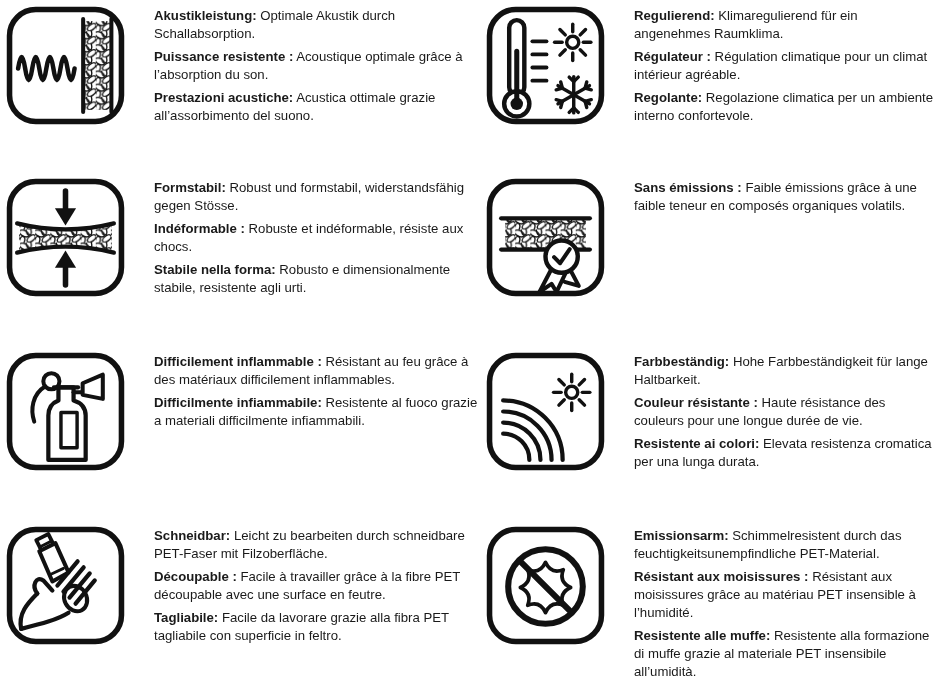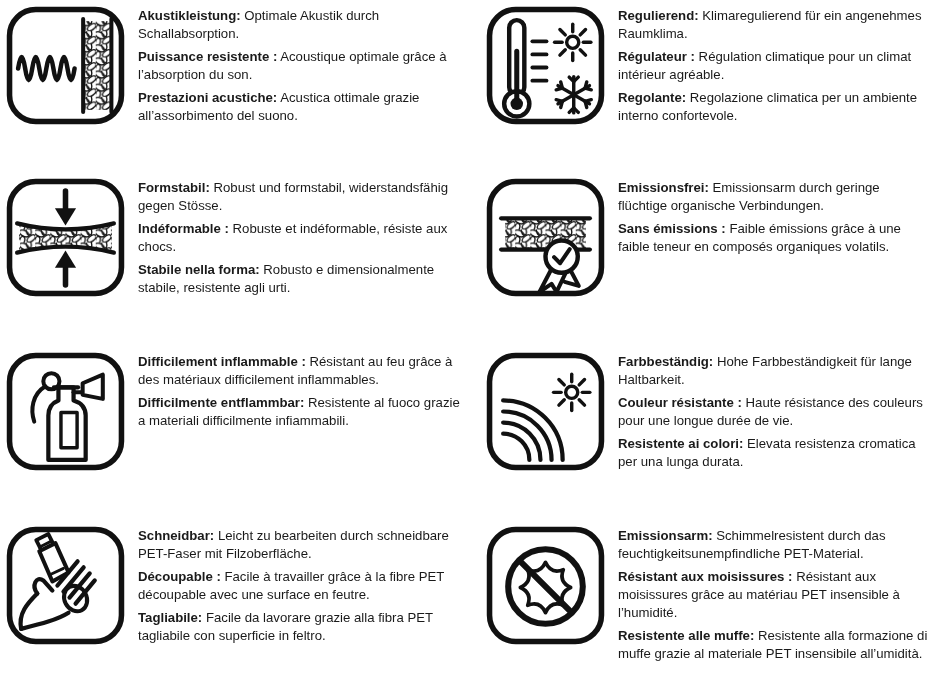--- a/index.html
+++ b/index.html
@@ -17,21 +17,21 @@
     display:flex;align-items:flex-start;
     box-sizing:border-box;padding:5px 0 0 5px;
   }
   .icon-box{flex:0 0 auto;width:121px;height:121px;}
   svg.ic{display:block;width:121px;height:121px;}
   .ic .ln{fill:none;stroke:#111;stroke-linecap:round;stroke-linejoin:round;}
   .ic .fw{fill:#fff;}
   .ic .fb{fill:#111;stroke:none;}
   .ic .fp{fill:url(#fiber);stroke:none;}
   .pat{fill:none;stroke:#111;stroke-width:1.3;}
-  .texts{margin-left:12px;width:324px;padding-top:2px;}
+  .texts{margin-left:28px;width:324px;padding-top:2px;}
   .right .texts{width:314px;}
   p.entry{margin:0 0 5px 0;font-size:13.2px;line-height:18px;}
   p.entry b{font-weight:700;}
 </style>
 </head>
 <body>
 
 <svg width="0" height="0" style="position:absolute" aria-hidden="true">
   <defs>
     <pattern id="fiber" width="15" height="13" patternUnits="userSpaceOnUse">
@@ -131,41 +131,40 @@
         <rect class="fp" x="20" y="42" width="80" height="29"></rect>
         <line class="ln" stroke-width="4.2" x1="16" y1="41" x2="104" y2="41"></line>
         <line class="ln" stroke-width="4.2" x1="16" y1="72" x2="104" y2="72"></line>
         <path class="ln" stroke-width="4" d="M65,93 L54,114 L66,106 L71,114 L80,95"></path>
         <path class="ln" stroke-width="4" d="M84,91 L93,108 L79,104"></path>
         <circle class="ln fw" stroke-width="4.4" cx="76" cy="79" r="16"></circle>
         <path class="ln" stroke-width="4" d="M68.5,79.5 L74.5,85.5 L84,71.5"></path>
       </svg>
     </div>
     <div class="texts">
-      <p class="entry"><b>Emissionsfrei:</b> <span>Emissionsarm durch geringe flüchtige organische Verbindungen.</span></p>
       <p class="entry"><b>Sans émissions :</b> <span>Faible émissions grâce à une faible teneur en composés organiques volatils.</span></p>
     </div>
   </section>
 
   <section class="feature">
     <div class="icon-box">
       <svg class="ic" viewBox="0 0 120 120">
         <rect class="ln fw" stroke-width="5.5" x="4.5" y="4.5" width="111" height="111" rx="26"></rect>
         <circle class="ln" stroke-width="4" cx="46" cy="30" r="8"></circle>
         <path class="ln" stroke-width="4" d="M40,35 C27,43 25,58 29,70"></path>
         <path class="ln fw" stroke-width="4.2" d="M53,36 L53,49 C45,52 43,58 43,64 L43,108 L80,108 L80,64 C80,58 78,52 68,49 L68,36 Z"></path>
         <line class="ln" stroke-width="4.2" x1="48.5" y1="36" x2="72.5" y2="36"></line>
         <line class="ln" stroke-width="4" x1="68" y1="41" x2="77" y2="41"></line>
         <path class="ln fw" stroke-width="4" d="M77,32 L97,23.5 L97,47.5 L77,43.5 Z"></path>
         <rect class="ln" stroke-width="3.4" x="55.5" y="61" width="16" height="35"></rect>
       </svg>
     </div>
     <div class="texts">
       <p class="entry"><b>Difficilement inflammable :</b> <span>Résistant au feu grâce à des matériaux difficilement inflammables.</span></p>
-      <p class="entry"><b>Difficilmente entflammbar:</b> <span>Resistente al fuoco grazie a materiali difficilmente infiammabili.</span></p>
+      <p class="entry"><b>Difficilmente infiammabile:</b> <span>Resistente al fuoco grazie a materiali difficilmente infiammabili.</span></p>
     </div>
   </section>
 
   <section class="feature right">
     <div class="icon-box">
       <svg class="ic" viewBox="0 0 120 120">
         <rect class="ln fw" stroke-width="5.5" x="4.5" y="4.5" width="111" height="111" rx="26"></rect>
         <path class="ln" stroke-width="4.2" d="M18,82 A26,26 0 0 1 44,108"></path>
         <path class="ln" stroke-width="4.2" d="M18,71 A37,37 0 0 1 55,108"></path>
         <path class="ln" stroke-width="4.2" d="M18,60 A48,48 0 0 1 66,108"></path>

